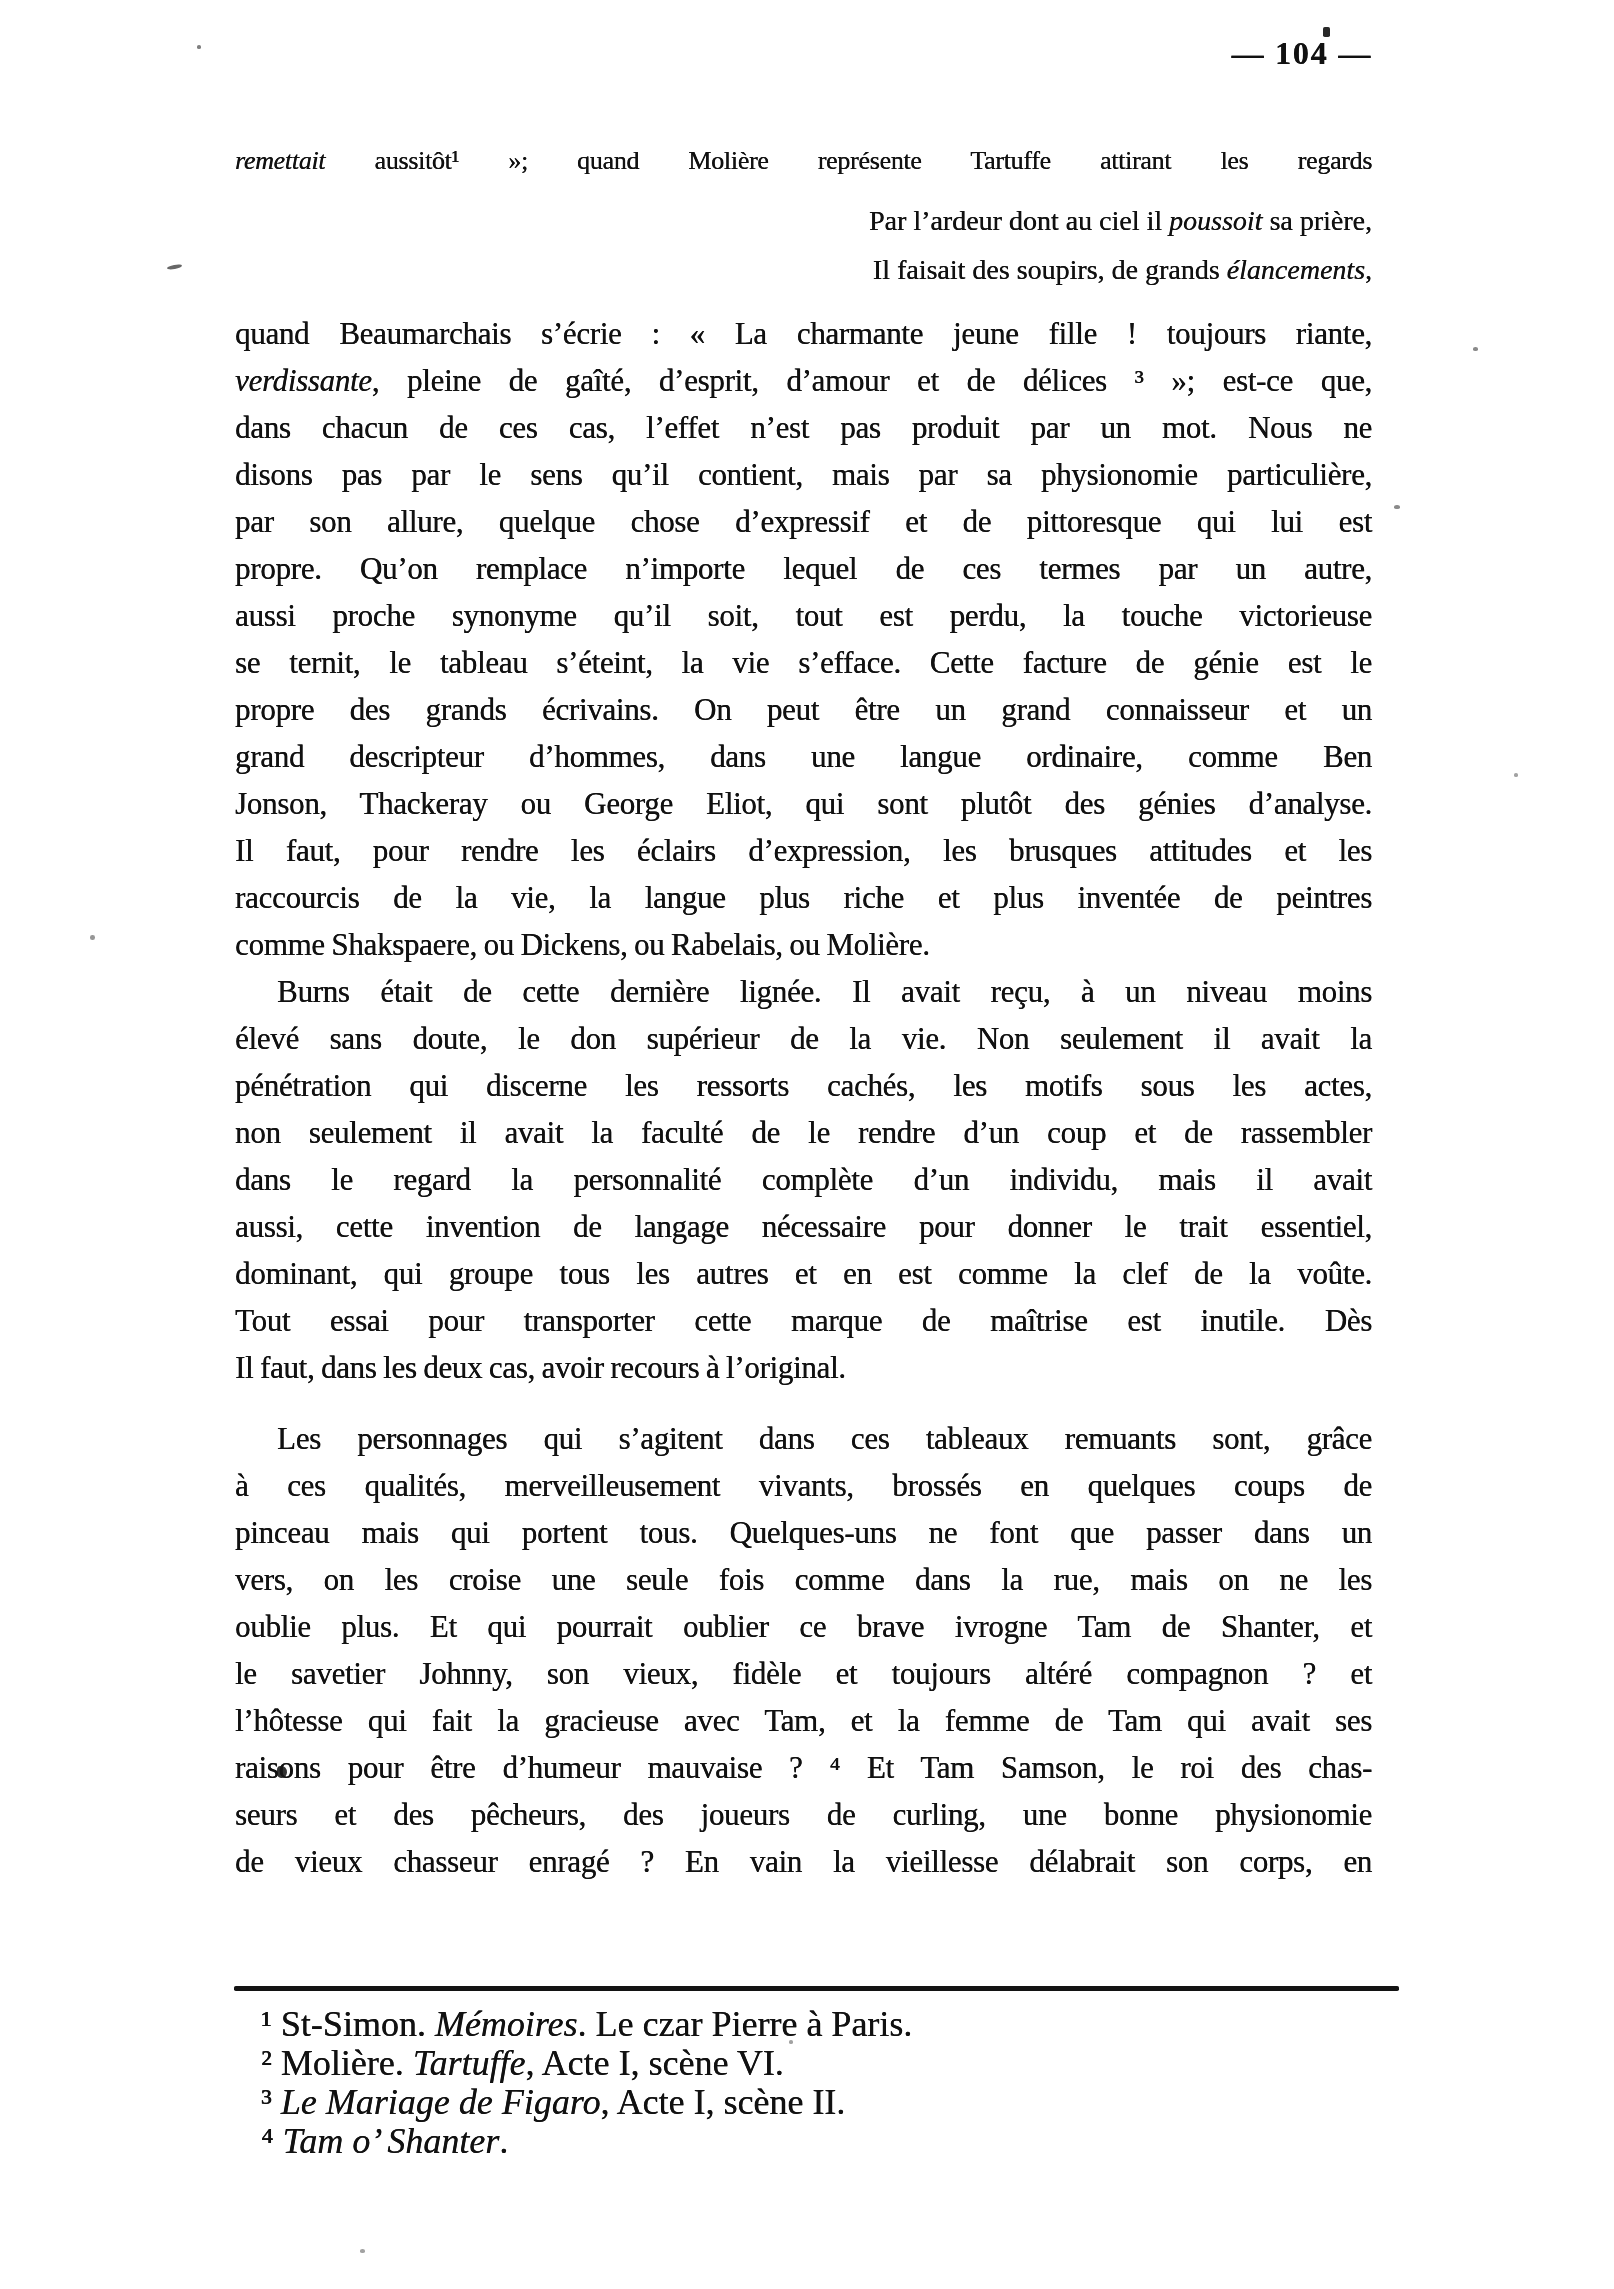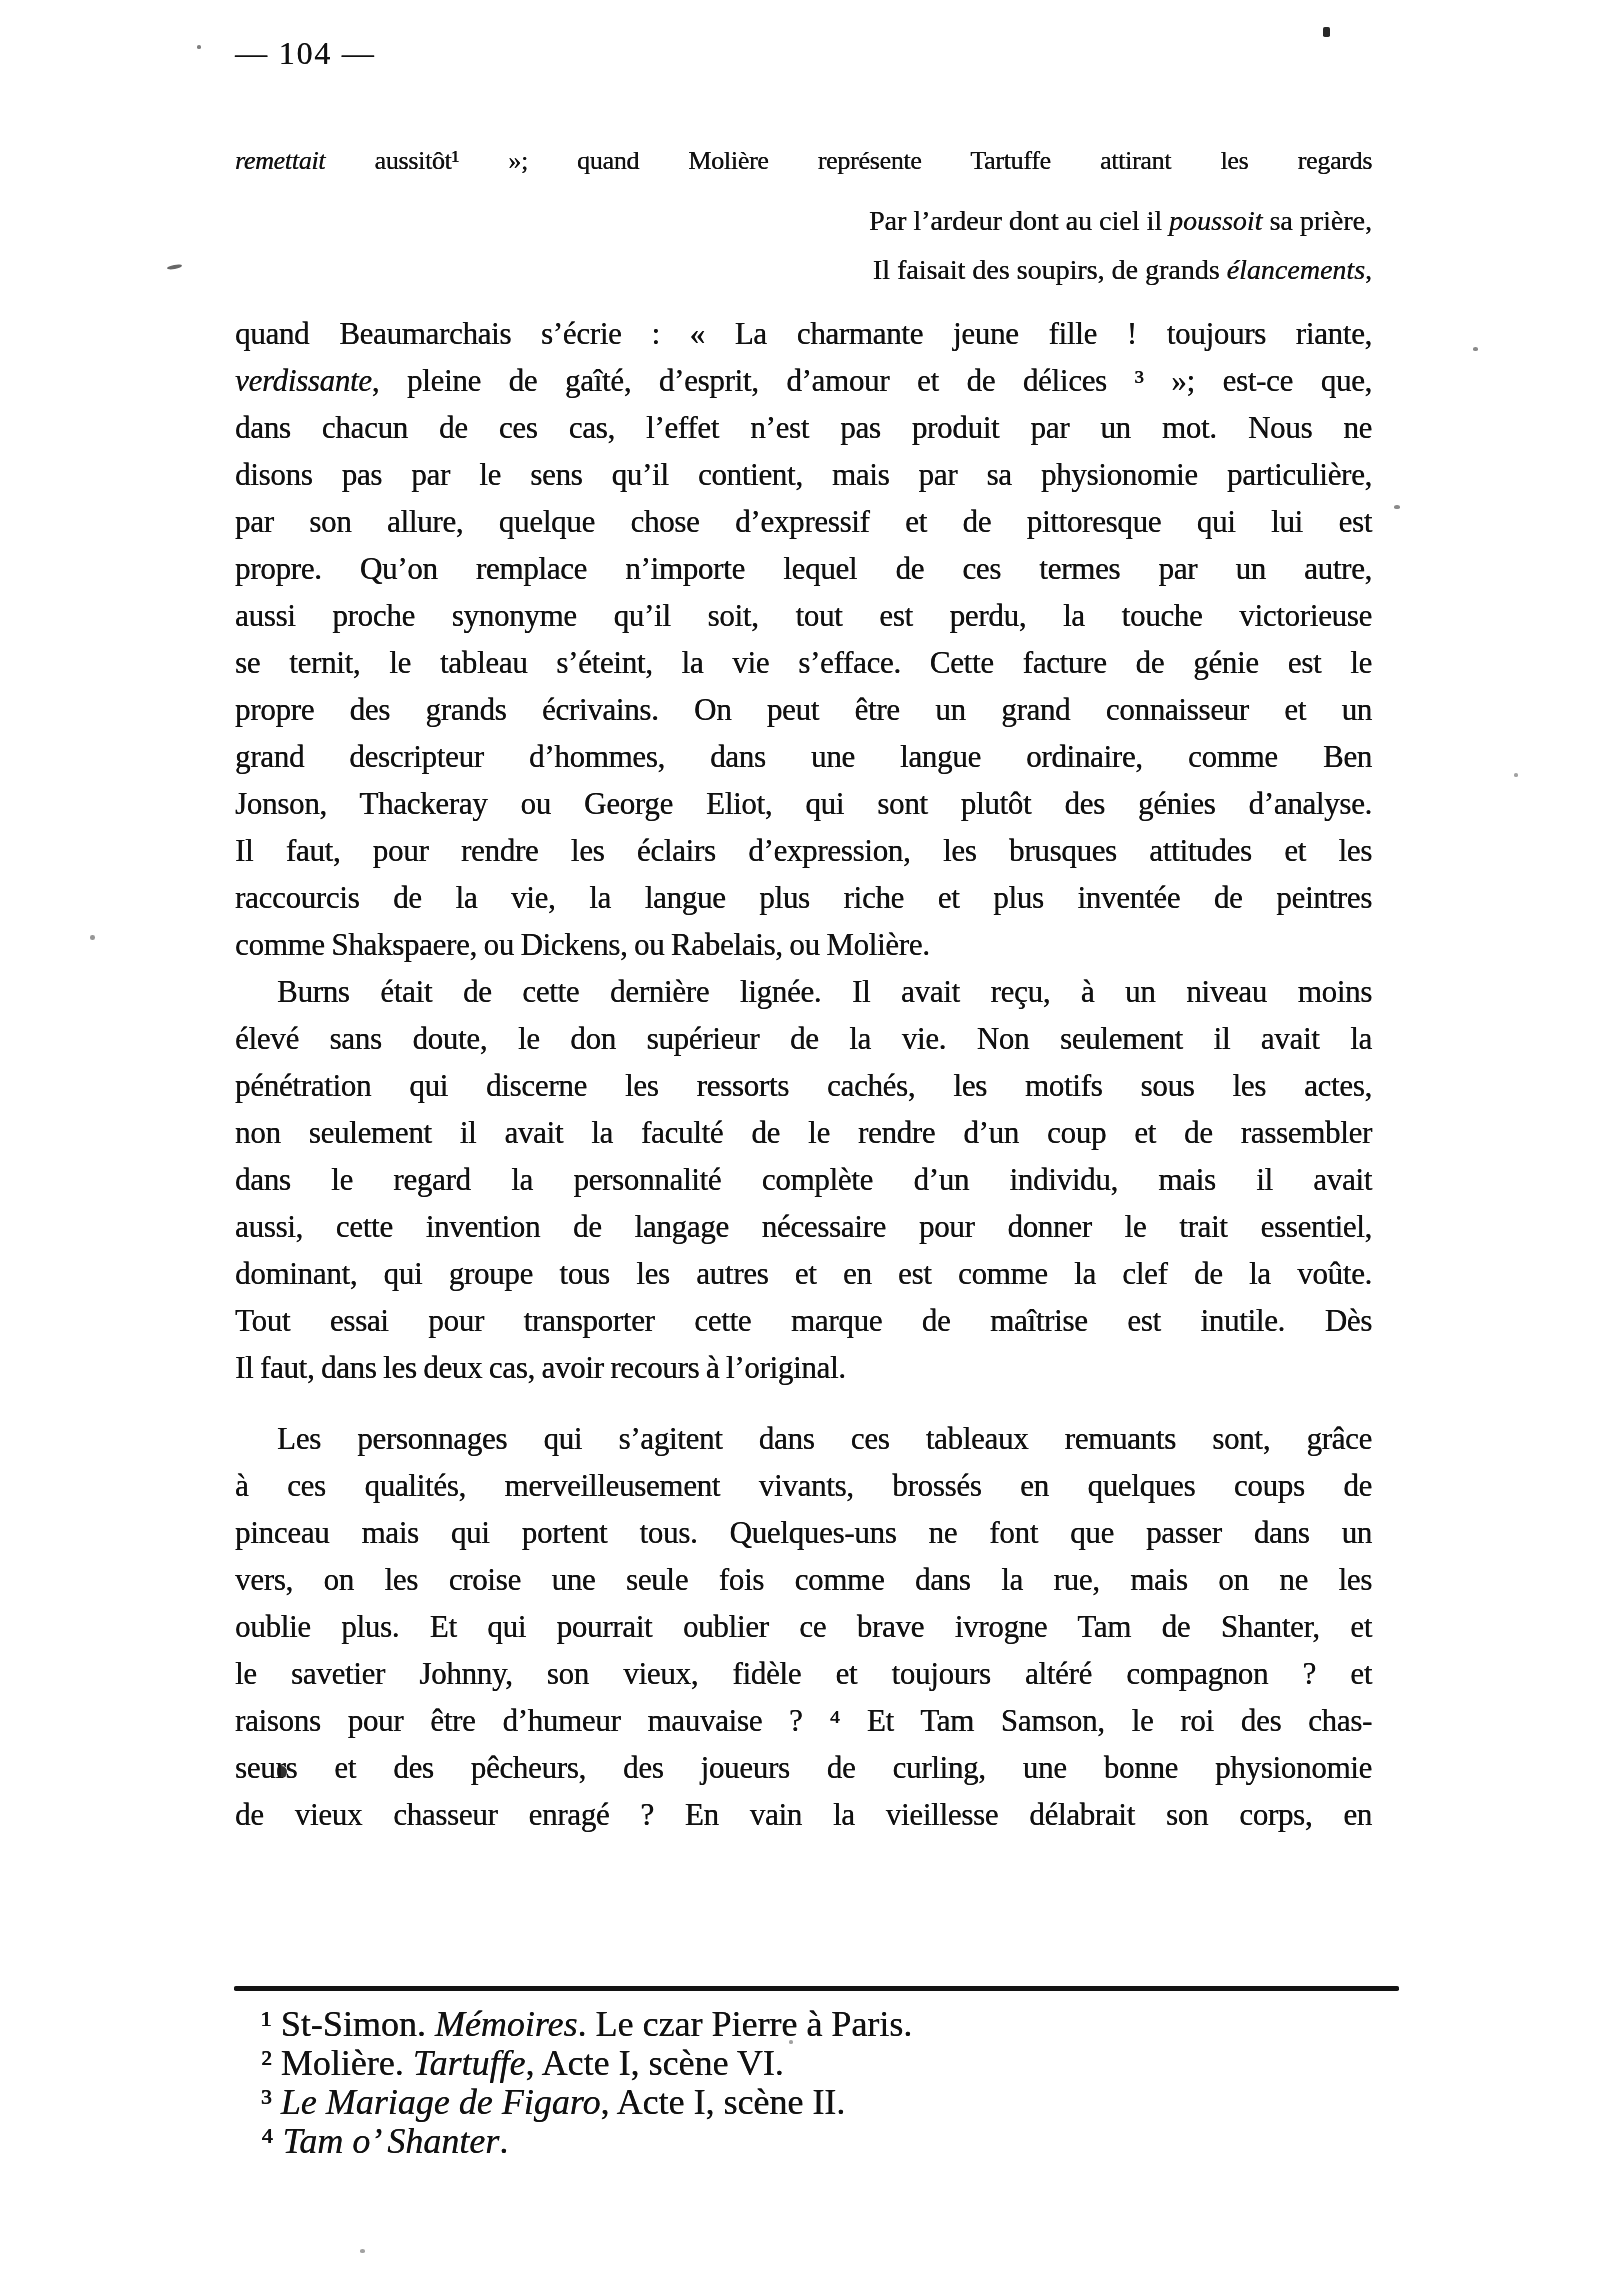--- a/index.html
+++ b/index.html
@@ -14,23 +14,23 @@
     margin:0 auto;
     background:var(--paper,#ffffff);
     color:var(--ink,#111111);
     overflow:hidden;
     text-shadow:0.3px 0 0 currentColor; 
   }
   
   .page-number{
     position:absolute;
     top:33px;left:235px;width:1137px;
-    text-align:left;
+    text-align:right;
     font-size:32px;
-    font-weight:normal;
+    font-weight:bold;
     letter-spacing:1.8px;
     line-height:41px;
   }
   
   .opening-line{
     position:absolute;
     top:137px;left:235px;width:1137px;
     font-size:26px;
     line-height:47px;
     text-align:justify;
@@ -134,20 +134,21 @@
         <div class="line">Tout essai pour transporter cette marque de maîtrise est inutile. Dès</div>
         <div class="line final">Il faut, dans les deux cas, avoir recours à l’original.</div>
       </div>
       <div class="para indent gap">
         <div class="line">Les personnages qui s’agitent dans ces tableaux remuants sont, grâce</div>
         <div class="line">à ces qualités, merveilleusement vivants, brossés en quelques coups de</div>
         <div class="line">pinceau mais qui portent tous. Quelques-uns ne font que passer dans un</div>
         <div class="line">vers, on les croise une seule fois comme dans la rue, mais on ne les</div>
         <div class="line">oublie plus. Et qui pourrait oublier ce brave ivrogne Tam de Shanter, et</div>
         <div class="line">le savetier Johnny, son vieux, fidèle et toujours altéré compagnon ? et</div>
+        <div class="line">l’hôtesse qui fait la gracieuse avec Tam, et la femme de Tam qui avait ses</div>
         <div class="line">raisons pour être d’humeur mauvaise ? ⁴ Et Tam Samson, le roi des chas-</div>
         <div class="line">seurs et des pêcheurs, des joueurs de curling, une bonne physionomie</div>
         <div class="line">de vieux chasseur enragé ? En vain la vieillesse délabrait son corps, en</div>
       </div>
     </div>
 
   <div class="footnote-rule"></div>
 
   <div class="footnotes">
       <div class="fline">¹ St-Simon. <i>Mémoires</i>. Le czar Pierre à Paris.</div>

